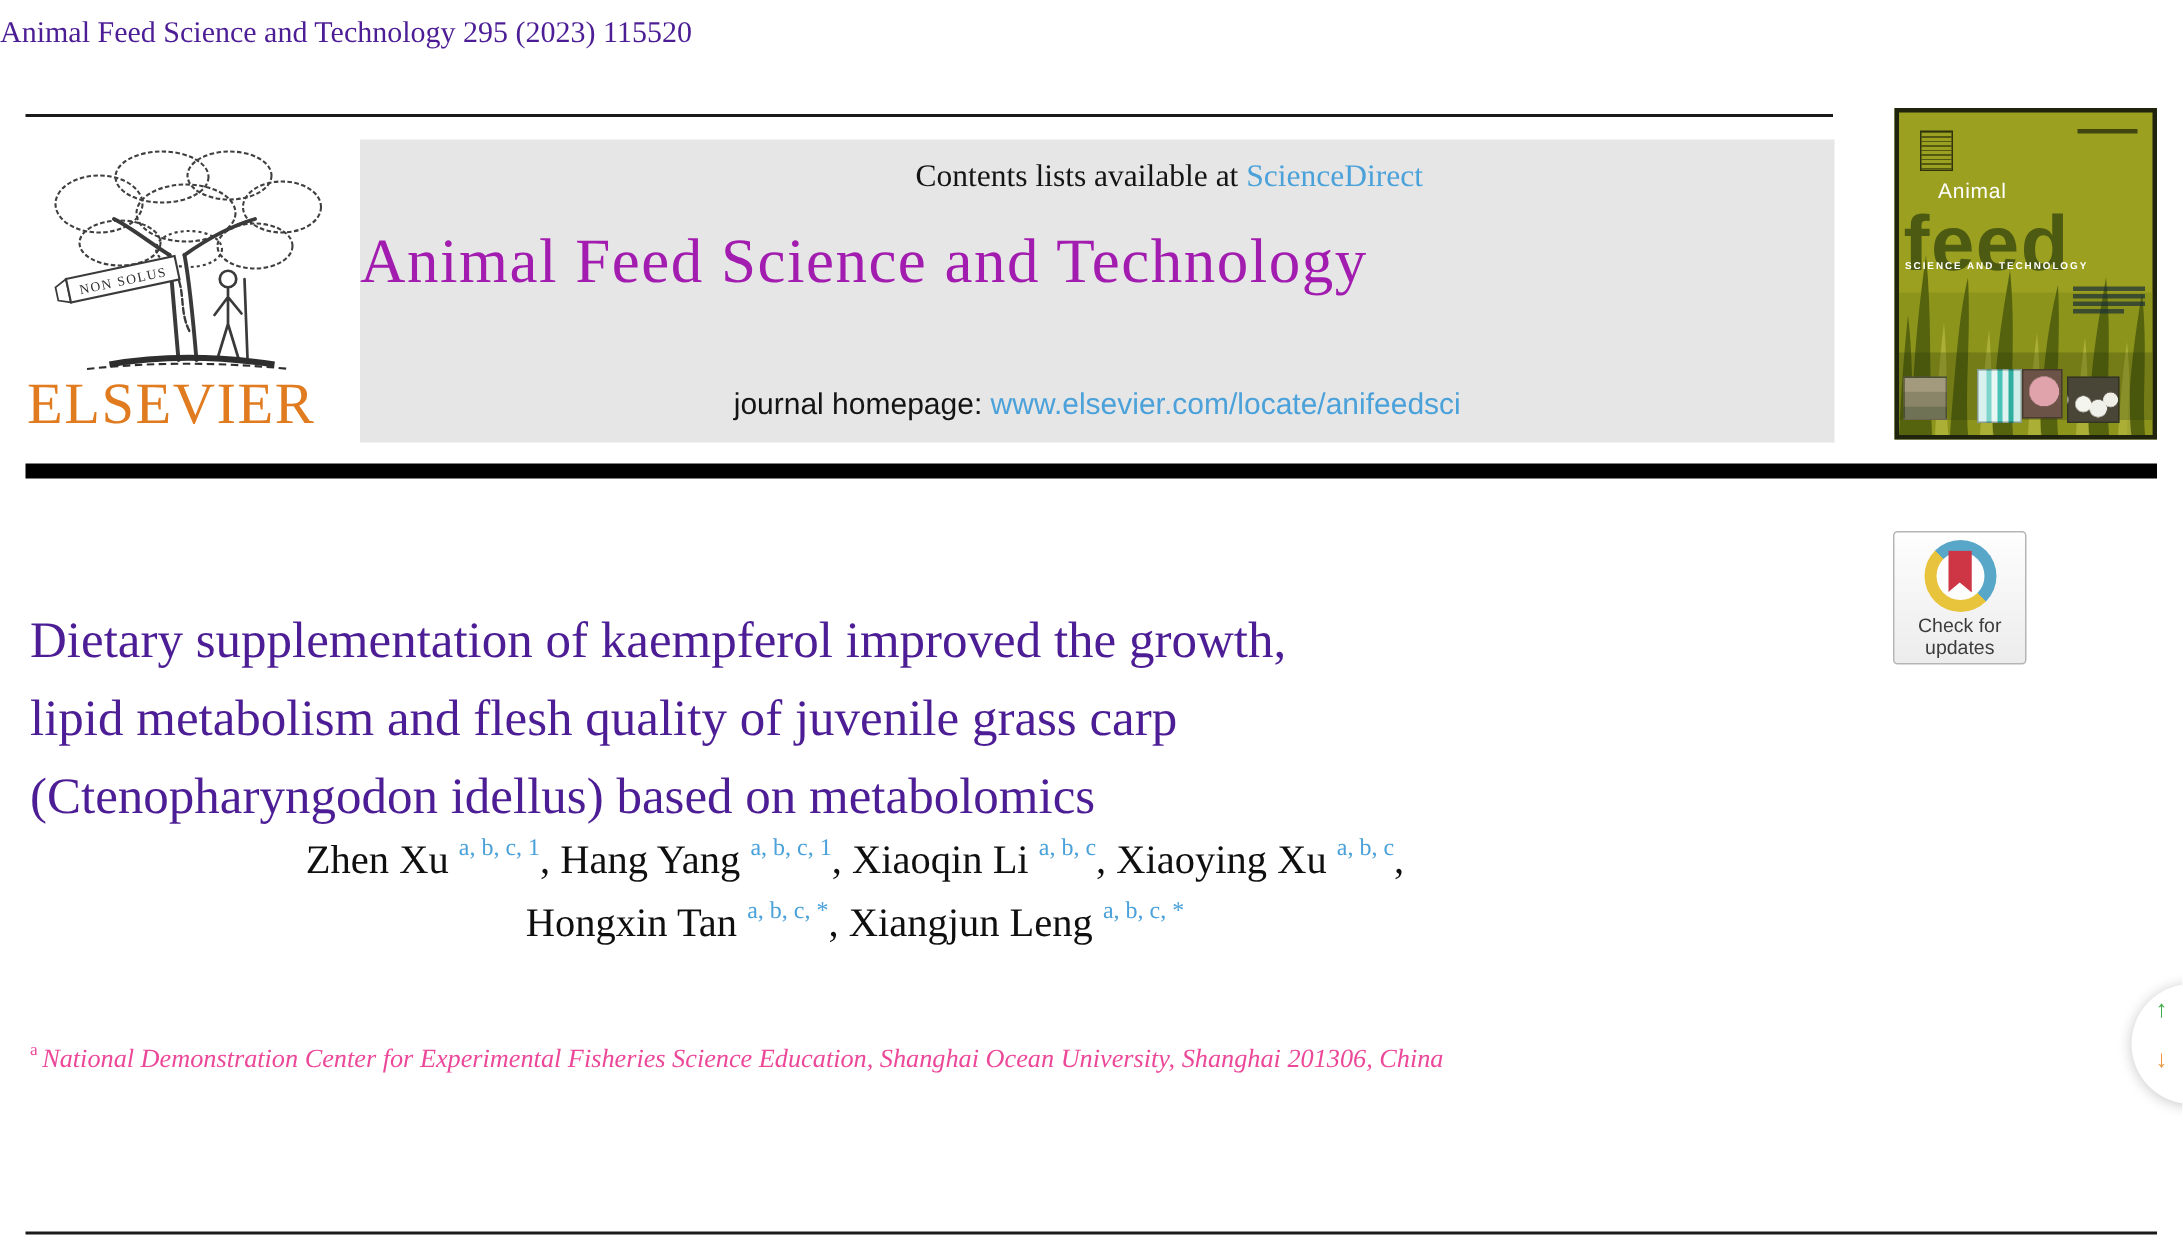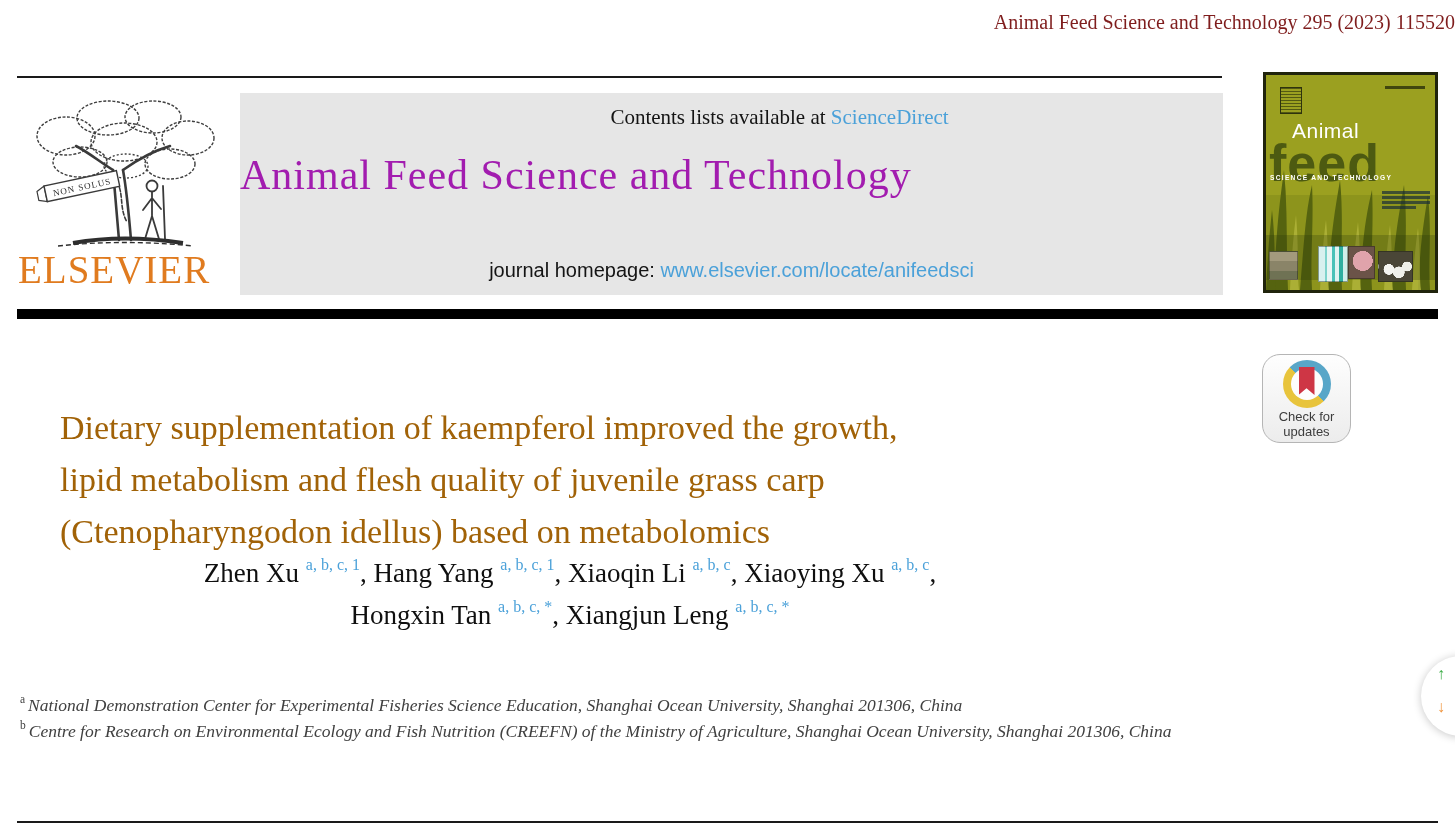--- a/index.html
+++ b/index.html
@@ -1,21 +1,21 @@
 <!DOCTYPE html>
 <html><head>
 <meta charset="utf-8">
 <style>
   html,body{margin:0;padding:0;background:#ffffff;}
   .page{position:relative;width:1455px;height:834px;background:#fff;overflow:hidden;
         font-family:"Liberation Serif","DejaVu Serif",serif;color:#111;}
 
   
-  .citation{position:absolute;top:11px;left:0;width:100%;text-align:right;
-            font-size:20px;color:#7f1d1d;}
+  .citation{position:absolute;top:11px;left:0;width:100%;text-align:left;
+            font-size:20px;color:#4c1d95;}
 
   
   .rule-top{position:absolute;left:17px;top:76px;width:1205px;height:2px;background:#1a1a1a;}
   .black-bar{position:absolute;left:17px;top:309px;width:1421px;height:10px;background:#000;}
   .rule-bottom{position:absolute;left:17px;top:821px;width:1421px;height:2px;background:#1a1a1a;}
 
   
   .logo-block{position:absolute;left:18px;top:90px;width:214px;}
   .logo-tree{display:block;}
   .logo-word{font-size:39px;letter-spacing:1px;color:#e07b1f;margin-top:0;line-height:36px;}
@@ -30,21 +30,21 @@
                          font-family:"Liberation Sans","DejaVu Sans",sans-serif;font-size:20px;color:#141414;}
   .banner .hp-link{color:#4ba1d9;cursor:pointer;}
 
   
   .cover{position:absolute;left:1263px;top:72px;width:169px;height:215px;background:#9ba020;
          border:3px solid #20240c;overflow:hidden;
          font-family:"Liberation Sans","DejaVu Sans",sans-serif;}
   .cover-stamp{position:absolute;left:14px;top:12px;width:20px;height:25px;border:1px solid #2e330e;
                background:repeating-linear-gradient(0deg, rgba(25,30,6,.55) 0 1px, rgba(155,160,32,.2) 1px 3px);}
   .cover-issn{position:absolute;right:10px;top:11px;width:40px;height:3px;background:rgba(35,40,8,.75);}
-  .cover-animal{position:absolute;left:26px;top:44px;font-size:21px;color:#fff;letter-spacing:.5px;z-index:3;text-align:right;}
+  .cover-animal{position:absolute;left:26px;top:44px;font-size:14px;color:#fff;letter-spacing:.5px;z-index:3;text-align:right;}
   .cover-feed{position:absolute;left:3px;top:42px;font-size:52px;font-weight:700;line-height:1;
               color:#4d5a11;letter-spacing:1px;z-index:2;margin-top:20px;}
   .cover-sub{position:absolute;left:4px;top:99px;font-size:6.6px;font-weight:700;color:#fff;
              letter-spacing:1.3px;z-index:3;}
   .cover-desc{position:absolute;right:5px;top:116px;width:48px;z-index:3;}
   .cover-desc div{height:2.5px;margin-bottom:2.5px;background:rgba(25,45,55,.7);}
   .cover-grass{position:absolute;left:0;bottom:0;z-index:1;}
   .cover-photo{position:absolute;z-index:4;border:1px solid rgba(20,25,5,.4);}
   .photo-cattle{left:3px;top:176px;width:27px;height:27px;
      background:linear-gradient(180deg,#a39a7d 0 35%,#8a8468 35% 70%,#6f7254 70% 100%);}
@@ -52,42 +52,42 @@
      background:linear-gradient(90deg,#d8f1ef 0 20%,#7fd4cc 20% 30%,#e8f6f4 30% 45%,#49c2b8 45% 58%,#dff3f1 58% 72%,#2fae9f 72% 84%,#cfeeea 84% 100%);}
   .photo-pig{left:82px;top:171px;width:25px;height:31px;
      background:radial-gradient(circle at 55% 45%, #e0a3ab 0 45%, #6b5348 46% 100%);}
   .photo-chickens{left:112px;top:176px;width:33px;height:29px;
      background:radial-gradient(circle at 30% 60%, #f5f5f0 0 18%, transparent 19%),
                 radial-gradient(circle at 60% 70%, #f0f0ea 0 20%, transparent 21%),
                 radial-gradient(circle at 85% 50%, #efefe8 0 15%, transparent 16%),
                 #4a4637;}
 
   
-  .check-badge{position:absolute;left:1262px;top:354px;width:89px;height:89px;border-radius:18px;
+  .check-badge{position:absolute;left:1262px;top:354px;width:89px;height:89px;border-radius:3px;
                border:1.5px solid #b5b5b5;background:linear-gradient(180deg,#fefefe,#ececec);
                box-sizing:border-box;cursor:pointer;text-align:center;
                font-family:"Liberation Sans","DejaVu Sans",sans-serif;}
   .badge-ring{position:relative;width:48px;height:48px;border-radius:50%;margin:5px auto 0;
               background:conic-gradient(from 315deg,#58a6c8 0 50%,#e8c43c 50% 100%);}
   .badge-ring-inner{position:absolute;left:8px;top:8px;width:32px;height:32px;border-radius:50%;background:#fdfdfd;}
   .badge-bookmark{position:absolute;left:16px;top:7px;width:16px;height:28px;background:#ce3645;
                   clip-path:polygon(0 0,100% 0,100% 100%,50% 76%,0 100%);}
   .badge-text{font-size:13px;line-height:15px;color:#3c3c3c;margin-top:1px;}
 
   
-  .title{position:absolute;left:20px;top:402px;width:1190px;font-size:34px;line-height:52px;color:#a16207;margin-left:40px;}
+  .title{position:absolute;left:20px;top:402px;width:1190px;font-size:34px;line-height:52px;color:#4c1d95;}
   .title .ital{}
 
   
   .authors{position:absolute;left:20px;top:552px;width:1100px;font-size:27px;line-height:42px;color:#0f0f0f;text-align:center;}
   .authors sup{font-size:16px;color:#4ba1d9;line-height:0;position:relative;top:-2px;}
 
   
   .affils{position:absolute;left:20px;top:692px;width:1218px;font-size:17.5px;line-height:26px;
-          font-style:italic;color:#404040;}
+          font-style:italic;color:#ec4899;}
   .affils sup{font-size:11.5px;font-style:normal;line-height:0;position:relative;top:-1px;margin-right:3px;}
 
   
   .side-widget{position:absolute;left:1421px;top:656px;width:80px;height:80px;border-radius:50%;
                background:#fff;box-shadow:0 1px 9px rgba(0,0,0,.22);
                font-family:"Liberation Sans","DejaVu Sans",sans-serif;}
   .sw-up{position:absolute;left:16px;top:9px;font-size:16px;font-weight:700;color:#3fae49;cursor:pointer;}
   .sw-down{position:absolute;left:16px;top:42px;font-size:16px;font-weight:700;color:#f0953f;cursor:pointer;}
 </style>
 </head>
@@ -209,21 +209,20 @@
       <span><span>Xiaoying Xu</span> <sup>a, b, c</sup><span>,</span></span>
     </div>
     <div>
       <span><span>Hongxin Tan</span> <sup>a, b, c, *</sup><span>, </span></span>
       <span><span>Xiangjun Leng</span> <sup>a, b, c, *</sup><span></span></span>
     </div>
   </div>
 
   <div class="affils">
     <div><sup>a</sup><span>National Demonstration Center for Experimental Fisheries Science Education, Shanghai Ocean University, Shanghai 201306, China</span></div>
-    <div><sup>b</sup><span>Centre for Research on Environmental Ecology and Fish Nutrition (CREEFN) of the Ministry of Agriculture, Shanghai Ocean University, Shanghai 201306, China</span></div>
   </div>
 
   <div class="rule-bottom"></div>
 
   <div class="side-widget">
     <div class="sw-up">↑</div>
     <div class="sw-down">↓</div>
   </div>
 
 </div>

